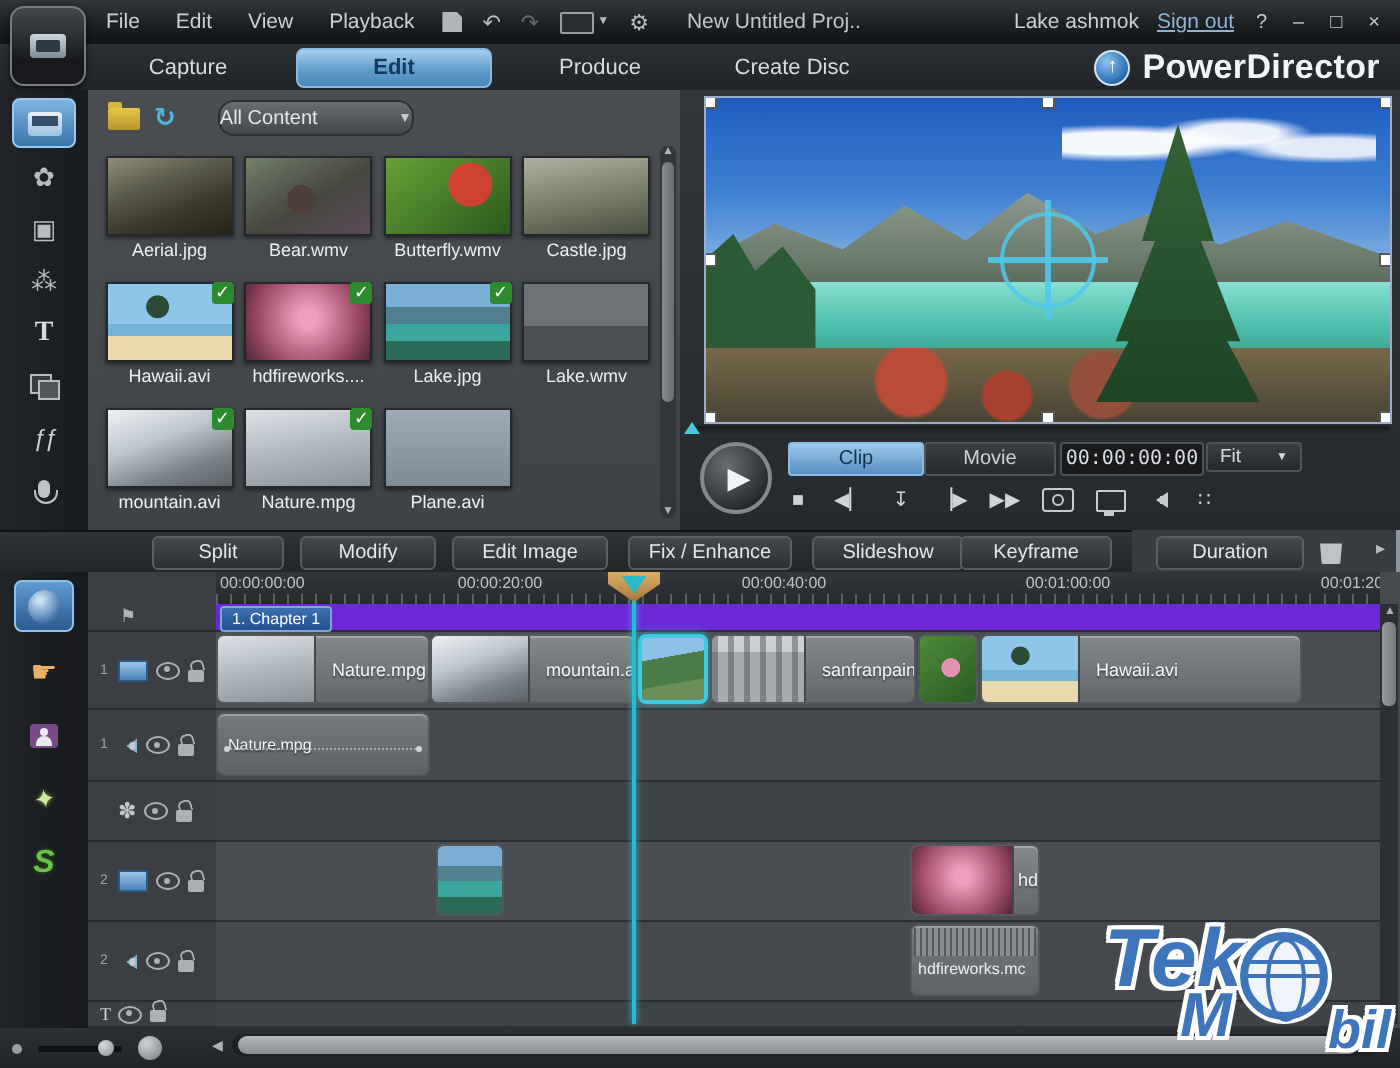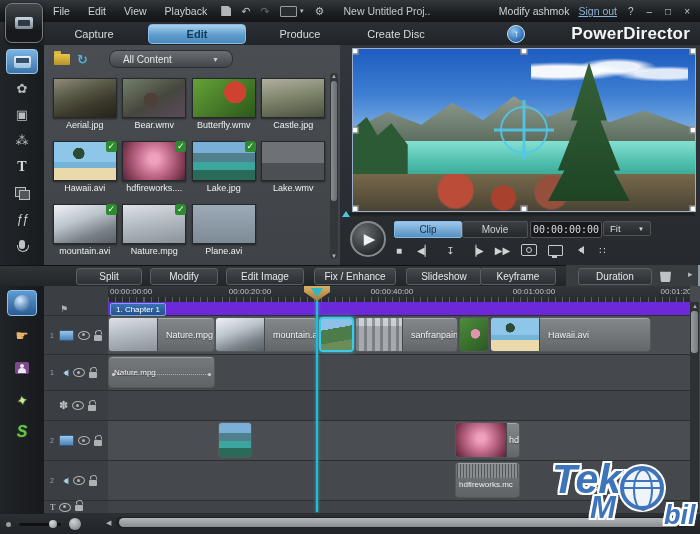--- a/index.html
+++ b/index.html
@@ -23,21 +23,21 @@
   
   .tabbar{position:absolute;left:0;top:22px;width:700px;height:23px;display:flex;align-items:center;
     background:linear-gradient(180deg,#2c2f33,#202327);border-bottom:1px solid #101214;font-size:11px;}
   .tab{width:96px;text-align:center;color:#d8dbde;padding:3px 0;}
   .tab.first{margin-left:46px;}
   .tab.active{background:linear-gradient(180deg,#a8d0ee,#5f9dcc 55%,#4a88bc);color:#123a5e;font-weight:bold;
     border-radius:4px;border:1px solid #86bce4;margin:0 6px;}
   .brand{margin-left:auto;display:flex;align-items:center;gap:6px;padding-right:10px;}
   .brand-circle{width:16px;height:16px;border-radius:50%;background:radial-gradient(circle at 35% 30%,#8ec4ee,#2a6cb4 70%);
     border:1px solid #cfe4f4;display:flex;align-items:center;justify-content:center;color:#fff;font-size:10px;font-weight:bold;}
-  .brand-name{font-size:17px;font-weight:bold;color:#f2f4f6;letter-spacing:.2px;margin-left:40px;}
+  .brand-name{font-size:17px;font-weight:bold;color:#f2f4f6;letter-spacing:.2px;}
 
   
   .appicon{position:absolute;left:5px;top:3px;width:36px;height:38px;border-radius:7px;z-index:30;
     background:linear-gradient(180deg,#43474c,#17191c 70%);border:1px solid #787c80;box-shadow:0 1px 3px rgba(0,0,0,.6);
     display:flex;align-items:center;justify-content:center;}
   .appicon-cam{width:18px;height:12px;border-radius:2px;background:linear-gradient(180deg,#cdd6de,#7e8b96);position:relative;}
   .appicon-cam::after{content:"";position:absolute;left:3px;top:3px;width:12px;height:6px;background:#2c3a46;border-radius:1px;}
 
   
   .rooms{position:absolute;left:0;top:45px;width:44px;height:220px;background:linear-gradient(90deg,#212428,#191c1f);
@@ -54,21 +54,21 @@
   .mic-ico{width:6px;height:9px;background:#c0c3c6;border-radius:3px;position:relative;}
   .mic-ico::after{content:"";position:absolute;left:-2px;top:5px;width:10px;height:6px;border:1px solid #c0c3c6;border-top:none;border-radius:0 0 6px 6px;}
 
   
   .library{position:absolute;left:44px;top:45px;width:296px;height:220px;background:linear-gradient(180deg,#4a4e52,#3f4347);}
   .lib-top{position:absolute;left:0;top:2px;width:100%;height:24px;display:flex;align-items:center;gap:7px;padding-left:10px;box-sizing:border-box;}
   .folder-ico{width:16px;height:11px;background:linear-gradient(180deg,#e8c84a,#b8922a);border-radius:1px;position:relative;}
   .folder-ico::before{content:"";position:absolute;left:0;top:-3px;width:7px;height:3px;background:#d8b83a;border-radius:1px 1px 0 0;}
   .refresh-ico{font-size:13px;color:#52b4d8;font-weight:bold;}
   .dd{height:16px;border-radius:8px;background:linear-gradient(180deg,#6a6e72,#42464a);border:1px solid #2c2f32;
-      display:flex;align-items:center;justify-content:space-between;font-size:10px;color:#e4e7ea;padding:0 13px;}
+      display:flex;align-items:center;justify-content:space-between;font-size:10px;color:#e4e7ea;padding:0 0;}
   .dd1{width:96px;margin-left:14px;} .dd2{width:84px;}
   .dd .car{font-size:7px;color:#c8cbce;}
   .lib-grid{position:absolute;left:6px;top:27px;width:278px;height:190px;display:grid;
       grid-template-columns:repeat(4,1fr);grid-template-rows:repeat(3,1fr);}
   .lib-item{display:flex;flex-direction:column;align-items:center;justify-content:center;gap:2px;}
   .thumb{width:62px;height:38px;border:1px solid #26292c;box-shadow:0 1px 2px rgba(0,0,0,.5);position:relative;}
   .lib-item.sel .thumb{outline:3px solid #a9cbe8;}
   .lib-label{font-size:9px;color:#eceef0;white-space:nowrap;}
   .check{position:absolute;right:-1px;top:-1px;width:11px;height:11px;background:#2e8a2e;border-radius:2px;
      color:#fff;font-size:9px;line-height:11px;text-align:center;font-weight:bold;}
@@ -252,21 +252,21 @@
       </span>
     <span class="mb-ico">↶</span>
     <span class="mb-ico" style="opacity:.45">↷</span>
     <span class="mb-ico">
         <span class="aspect-ico"></span>
         <span style="font-size:6px;margin-left:2px">▼</span>
       </span>
     <span class="mb-ico">⚙</span>
     <span class="proj-title">New Untitled Proj..</span>
     <span class="mb-right">
-      <span>Modify ashmok</span>
+      <span>Lake ashmok</span>
       <span class="signout">Sign out</span>
       <span class="winbtn">?</span>
       <span class="winbtn">–</span>
       <span class="winbtn">□</span>
       <span class="winbtn">×</span>
     </span>
   </div>
 
   <div class="tabbar">
     <span class="tab first">Capture</span>

